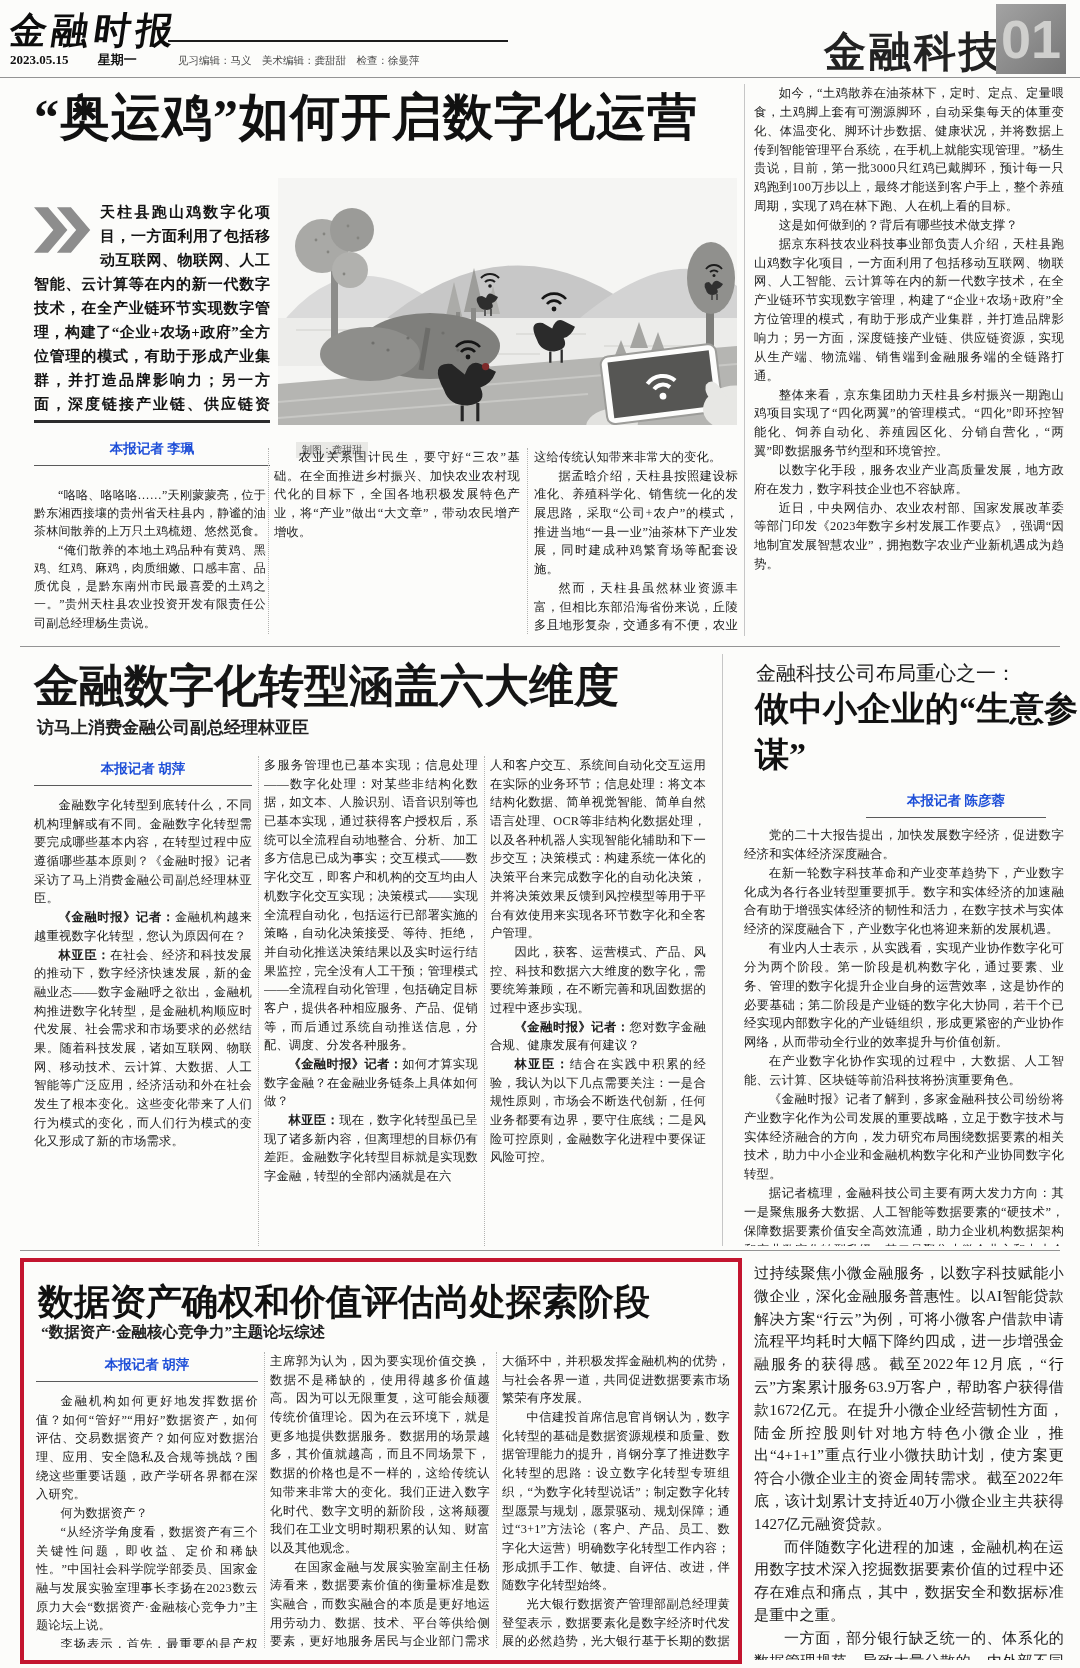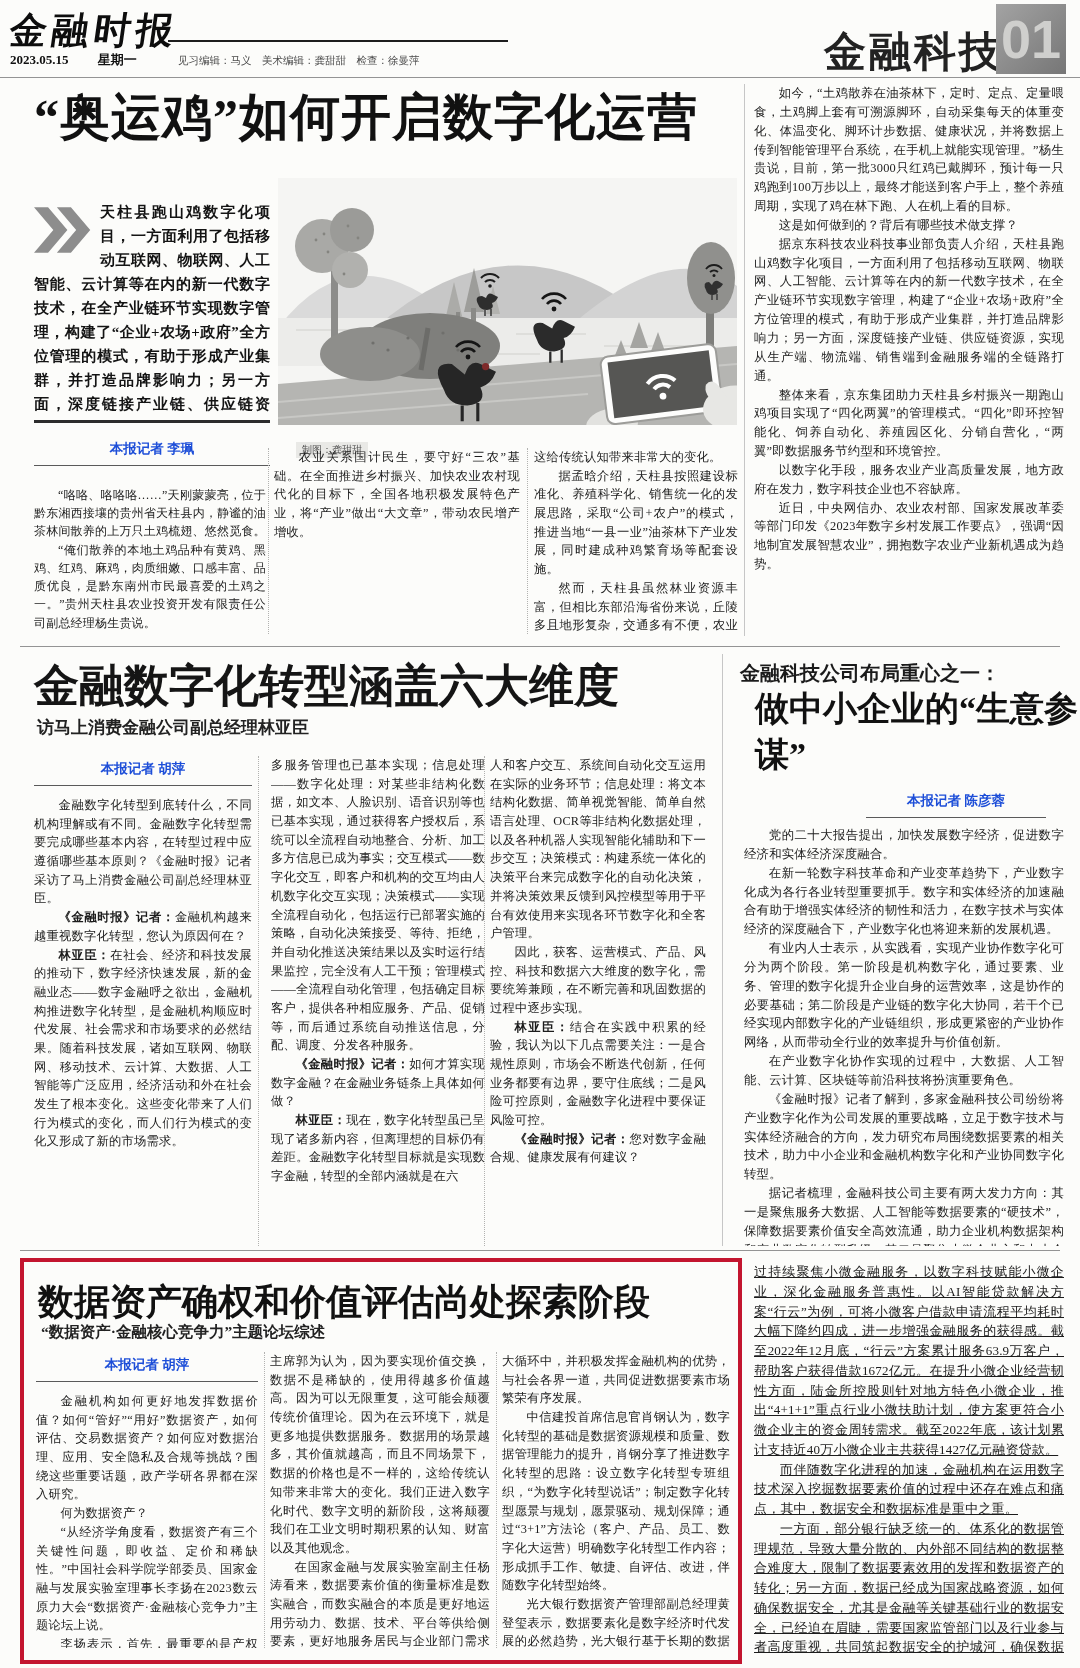--- a/index.html
+++ b/index.html
@@ -16,21 +16,21 @@
   .section-title{position:absolute;left:824px;top:24px;font-size:42px;font-weight:900;letter-spacing:3px;color:#222;font-family:"Liberation Sans","DejaVu Sans",sans-serif;}
   .page-no{position:absolute;left:996px;top:4px;width:70px;height:70px;background:linear-gradient(135deg,#a3a3a3,#767676);color:#cfcfcd;font-size:54px;font-weight:900;text-align:center;line-height:70px;font-family:"Liberation Sans",sans-serif;}
   .hrule{position:absolute;height:1px;background:#949494;}
   .vrule{position:absolute;width:1px;background:#c6c6c6;}
   .vdot{position:absolute;width:0;border-left:1px dotted #b2b2b0;}
 
   
   .headline-main{position:absolute;left:34px;top:84px;font-size:50px;font-weight:900;letter-spacing:1px;color:#111;text-align:center;}
   .mid-head{position:absolute;left:34px;top:656px;font-size:45px;font-weight:900;color:#151515;}
   .mid-sub{position:absolute;left:37px;top:716px;font-size:17px;font-weight:600;color:#222;}
-  .kicker{position:absolute;left:740px;top:660px;font-size:20px;font-weight:700;color:#1b1b1b;}
+  .kicker{position:absolute;left:756px;top:660px;font-size:20px;font-weight:400;color:#1b1b1b;}
   .r-head{position:absolute;left:755px;top:686px;font-size:34px;font-weight:900;color:#111;}
   .b-head{position:absolute;left:38px;top:1278px;font-size:36px;font-weight:900;color:#111;}
   .b-sub{position:absolute;left:41px;top:1322px;font-size:15.5px;font-weight:600;color:#222;}
 
   
   .intro-wrap{position:absolute;left:34px;top:200px;width:236px;height:216px;font-size:15px;line-height:1.6;font-weight:600;text-align:justify;color:#141414;overflow:hidden;}
   .intro-wrap svg{float:left;margin:4px 8px 2px 0;}
   .thick-rule{position:absolute;left:34px;top:420px;width:236px;height:3px;background:#2c2c2c;}
 
   .byline{position:absolute;text-align:center;font-weight:bold;font-size:13.5px;color:#1d4ed8;border-bottom:1px solid #5a5a5a;padding:4px 0 7px;}
@@ -218,31 +218,31 @@
   <div class="hrule" style="left:20px;top:646px;width:1040px;"></div>
   <div class="mid-head">金融数字化转型涵盖六大维度</div>
   <div class="mid-sub">访马上消费金融公司副总经理林亚臣</div>
   <div class="byline" style="left:34px;top:756px;width:218px;">本报记者 胡萍</div>
   <div class="col" style="left:34px;top:796px;width:218px;height:450px;">
       <p>金融数字化转型到底转什么，不同机构理解或有不同。金融数字化转型需要完成哪些基本内容，在转型过程中应遵循哪些基本原则？《金融时报》记者采访了马上消费金融公司副总经理林亚臣。</p>
       <p><b>《金融时报》记者：</b>金融机构越来越重视数字化转型，您认为原因何在？</p>
       <p><b>林亚臣：</b>在社会、经济和科技发展的推动下，数字经济快速发展，新的金融业态——数字金融呼之欲出，金融机构推进数字化转型，是金融机构顺应时代发展、社会需求和市场要求的必然结果。随着科技发展，诸如互联网、物联网、移动技术、云计算、大数据、人工智能等广泛应用，经济活动和外在社会发生了根本变化。这些变化带来了人们行为模式的变化，而人们行为模式的变化又形成了新的市场需求。</p>
     </div>
   <div class="vdot" style="left:258px;top:756px;height:490px;"></div>
-  <div class="col" style="left:264px;top:756px;width:214px;height:490px;margin-left:7px;">
+  <div class="col" style="left:264px;top:756px;width:214px;height:490px;">
       <p class="noindent">多服务管理也已基本实现；信息处理——数字化处理：对某些非结构化数据，如文本、人脸识别、语音识别等也已基本实现，通过获得客户授权后，系统可以全流程自动地整合、分析、加工多方信息已成为事实；交互模式——数字化交互，即客户和机构的交互均由人机数字化交互实现；决策模式——实现全流程自动化，包括运行已部署实施的策略，自动化决策接受、等待、拒绝，并自动化推送决策结果以及实时运行结果监控，完全没有人工干预；管理模式——全流程自动化管理，包括确定目标客户，提供各种相应服务、产品、促销等，而后通过系统自动推送信息，分配、调度、分发各种服务。</p>
       <p><b>《金融时报》记者：</b>如何才算实现数字金融？在金融业务链条上具体如何做？</p>
       <p><b>林亚臣：</b>现在，数字化转型虽已呈现了诸多新内容，但离理想的目标仍有差距。金融数字化转型目标就是实现数字金融，转型的全部内涵就是在六</p>
     </div>
   <div class="vdot" style="left:484px;top:756px;height:490px;"></div>
   <div class="col" style="left:490px;top:756px;width:216px;height:490px;">
       <p class="noindent">人和客户交互、系统间自动化交互运用在实际的业务环节；信息处理：将文本结构化数据、简单视觉智能、简单自然语言处理、OCR等非结构化数据处理，以及各种机器人实现智能化辅助和下一步交互；决策模式：构建系统一体化的决策平台来完成数字化的自动化决策，并将决策效果反馈到风控模型等用于平台有效使用来实现各环节数字化和全客户管理。</p>
       <p>因此，获客、运营模式、产品、风控、科技和数据六大维度的数字化，需要统筹兼顾，在不断完善和巩固数据的过程中逐步实现。</p>
+      <p><b>《金融时报》记者：</b>您对数字金融合规、健康发展有何建议？</p>
       <p><b>林亚臣：</b>结合在实践中积累的经验，我认为以下几点需要关注：一是合规性原则，市场会不断迭代创新，任何业务都要有边界，要守住底线；二是风险可控原则，金融数字化进程中要保证风险可控。</p>
-      <p><b>《金融时报》记者：</b>您对数字金融合规、健康发展有何建议？</p>
     </div>
 
   <div class="vrule" style="left:722px;top:654px;height:592px;"></div>
   <div class="kicker">金融科技公司布局重心之一：</div>
   <div class="r-head">做中小企业的“生意参谋”</div>
   <div class="byline" style="left:866px;top:788px;width:180px;">本报记者 陈彦蓉</div>
   <div class="col" style="left:744px;top:826px;width:320px;height:420px;font-size:12.4px;">
       <p>党的二十大报告提出，加快发展数字经济，促进数字经济和实体经济深度融合。</p>
       <p>在新一轮数字科技革命和产业变革趋势下，产业数字化成为各行各业转型重要抓手。数字和实体经济的加速融合有助于增强实体经济的韧性和活力，在数字技术与实体经济的深度融合下，产业数字化也将迎来新的发展机遇。</p>
       <p>有业内人士表示，从实践看，实现产业协作数字化可分为两个阶段。第一阶段是机构数字化，通过要素、业务、管理的数字化提升企业自身的运营效率，这是协作的必要基础；第二阶段是产业链的数字化大协同，若干个已经实现内部数字化的产业链组织，形成更紧密的产业协作网络，从而带动全行业的效率提升与价值创新。</p>
@@ -269,20 +269,20 @@
     </div>
   <div class="vdot" style="left:496px;top:1352px;height:296px;"></div>
   <div class="col" style="left:502px;top:1352px;width:228px;height:296px;">
       <p class="noindent">大循环中，并积极发挥金融机构的优势，与社会各界一道，共同促进数据要素市场繁荣有序发展。</p>
       <p>中信建投首席信息官肖钢认为，数字化转型的基础是数据资源规模和质量、数据管理能力的提升，肖钢分享了推进数字化转型的思路：设立数字化转型专班组织，“为数字化转型说话”；制定数字化转型愿景与规划，愿景驱动、规划保障；通过“3+1”方法论（客户、产品、员工、数字化大运营）明确数字化转型工作内容；形成抓手工作、敏捷、自评估、改进，伴随数字化转型始终。</p>
       <p>光大银行数据资产管理部副总经理黄登玺表示，数据要素化是数字经济时代发展的必然趋势，光大银行基于长期的数据资产管理运营基础和数据要素领域的研究探索，实现首笔数据资产授信融资业务，为破解数据资源属性突出的专精特新类企业融资难题提出新的解决思路，并在实践中对确权、估值等难题提出了思考和解决方案。</p>
     </div>
 
   <div class="redbox"></div>
 
-  <div class="col" style="left:754px;top:1262px;width:310px;height:398px;font-size:13px;text-decoration:underline;">
+  <div class="col" style="left:754px;top:1262px;width:310px;height:398px;font-size:15px;">
       <p class="noindent">过持续聚焦小微金融服务，以数字科技赋能小微企业，深化金融服务普惠性。以AI智能贷款解决方案“行云”为例，可将小微客户借款申请流程平均耗时大幅下降约四成，进一步增强金融服务的获得感。截至2022年12月底，“行云”方案累计服务63.9万客户，帮助客户获得借款1672亿元。在提升小微企业经营韧性方面，陆金所控股则针对地方特色小微企业，推出“4+1+1”重点行业小微扶助计划，使方案更符合小微企业主的资金周转需求。截至2022年底，该计划累计支持近40万小微企业主共获得1427亿元融资贷款。</p>
       <p>而伴随数字化进程的加速，金融机构在运用数字技术深入挖掘数据要素价值的过程中还存在难点和痛点，其中，数据安全和数据标准是重中之重。</p>
       <p>一方面，部分银行缺乏统一的、体系化的数据管理规范，导致大量分散的、内外部不同结构的数据整合难度大，限制了数据要素效用的发挥和数据资产的转化；另一方面，数据已经成为国家战略资源，如何确保数据安全，尤其是金融等关键基础行业的数据安全，已经迫在眉睫，需要国家监管部门以及行业参与者高度重视，共同筑起数据安全的护城河，确保数据要素的安全使用。</p>
       <p>中国科学院院士、CCF理事长梅宏认为，回顾大数据最近10年的发展历程，大数据产业经历了一段完整的产业变迁，但总体而言，大数据理论技术还处于发展的早期阶段。未来，大数据将保持长期稳定增长。在这种情况下，传统的计算架构已经不适应目前数据指数增长的发展模式，所以数与云要紧密结合。现阶段而言，ChatGPT是AI发展史上重要的里程碑事件，在这个背景下，AI一定离不开算力和大数据的支撑。</p>
     </div>
 
 </div>
 
 </body></html>

